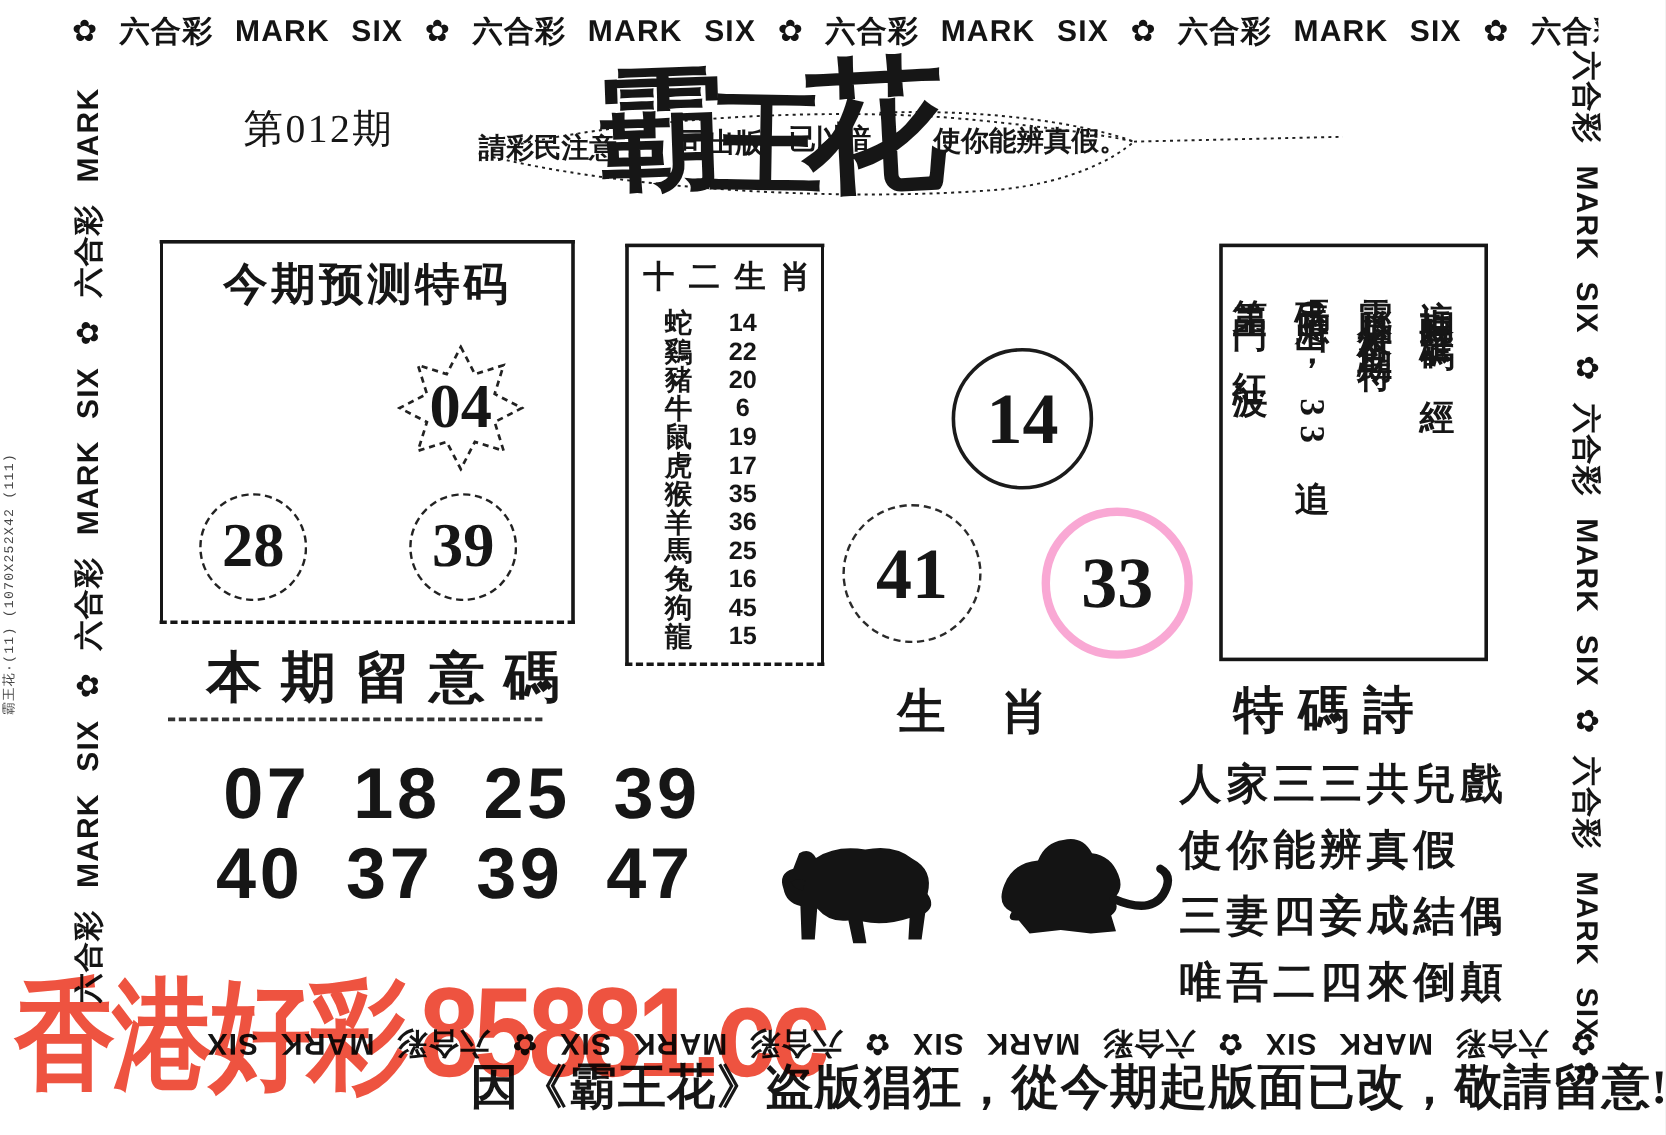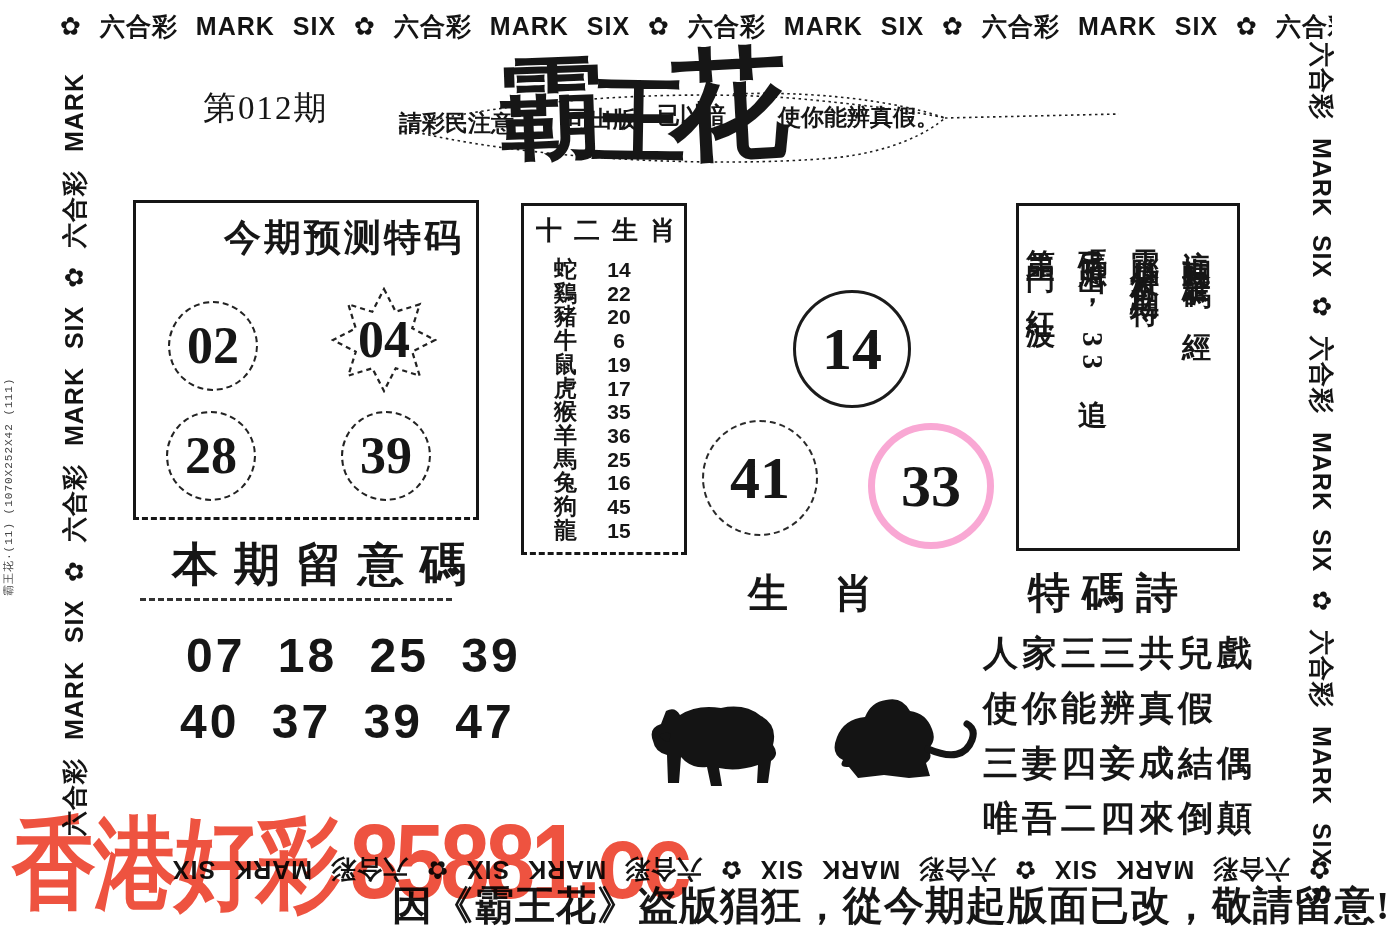--- a/index.html
+++ b/index.html
@@ -27,21 +27,21 @@
   .seg2{left:567px;top:108px;}
   .seg3{left:657px;top:104px;}
   .seg4{left:778px;top:106px;}
   .title-char{font-weight:900;z-index:5;}
   .tc1{left:496px;top:56px;font-size:108px;transform:rotate(-2deg);}
   .tc2{left:592px;top:74px;font-size:94px;transform:rotate(1deg);}
   .tc3{left:668px;top:46px;font-size:120px;transform:rotate(-3deg);}
   
   .pred-box{left:133px;top:200px;width:340px;height:314px;
     border:3px solid #161616;border-bottom-style:dashed;}
-  .pred-title{left:0;right:12px;top:16px;text-align:right;font-size:37px;font-weight:700;letter-spacing:3px;font-family:Liberation Serif, serif;}
+  .pred-title{left:0;right:0;top:16px;text-align:center;font-size:37px;font-weight:700;letter-spacing:3px;font-family:Liberation Serif, serif;}
   .num-circle{display:flex;align-items:center;justify-content:center;
     border-radius:50%;font-weight:700;font-size:52px;
     font-family:"Liberation Serif","DejaVu Serif",serif;}
   .dashed-c{border:2.5px dashed #222;}
   .pc02{left:32px;top:98px;width:86px;height:86px;}
   .pc28{left:30px;top:208px;width:86px;height:86px;}
   .pc39{left:205px;top:208px;width:86px;height:86px;}
   .star-wrap{left:195px;top:84px;width:106px;height:106px;display:flex;align-items:center;justify-content:center;}
   .star-wrap svg{position:absolute;left:0;top:0;}
   .star-num{position:relative;font-size:52px;font-weight:700;}
@@ -61,21 +61,21 @@
   .sc41{left:702px;top:420px;width:112px;height:112px;border:2px dashed #2a2a2a;font-size:60px;}
   .sc33{left:868px;top:423px;width:112px;height:112px;border:7px solid #f9a8d4;font-size:60px;}
   
   .ana-box{left:1016px;top:203px;width:218px;height:342px;border:3px solid #161616;}
   .ana-content{position:absolute;left:12px;right:14px;top:20px;bottom:14px;
     writing-mode:vertical-rl;font-size:29px;font-weight:700;letter-spacing:8px;line-height:52px;}
   
   .att-title{left:172px;top:542px;font-size:46px;font-weight:800;letter-spacing:16px;}
   .att-underline{left:140px;top:598px;width:312px;border-top:3px dashed #333;}
   .att-row{font-family:"Liberation Sans","DejaVu Sans",sans-serif;
-    font-weight:800;font-size:48px;letter-spacing:3px;word-spacing:16px;}
+    font-weight:800;font-size:60px;letter-spacing:3px;word-spacing:16px;}
   .att-row1{left:186px;top:632px;}
   .att-row2{left:180px;top:698px;}
   
   .sx-title{left:748px;top:574px;font-size:40px;font-weight:800;letter-spacing:18px;}
   .ink{fill:#141414;}
   .pig-svg{left:645px;top:697px;}
   .rat-svg{left:813px;top:686px;}
   
   .poem-title{left:1028px;top:572px;font-size:42px;font-weight:800;letter-spacing:12px;}
   .poem-lines{left:983px;top:636px;width:292px;}
@@ -115,21 +115,20 @@
   <div class="abs notice-seg seg2">司出版</div>
   <div class="abs notice-seg seg3">已以暗</div>
   <div class="abs notice-seg seg4">使你能辨真假。</div>
 
   <div class="abs title-char tc1">霸</div>
   <div class="abs title-char tc2">王</div>
   <div class="abs title-char tc3">花</div>
 
   <div class="abs pred-box">
     <div class="abs pred-title">今期预测特码</div>
-    <div class="abs num-circle dashed-c pc02">02</div>
     <div class="abs star-wrap">
       <svg width="106" height="106" viewBox="0 0 104 104">
         <polygon points="52,2 63.5,24.3 87,17 79.7,40.5 102,52 79.7,63.5 87,87 63.5,79.7 52,102 40.5,79.7 17,87 24.3,63.5 2,52 24.3,40.5 17,17 40.5,24.3" fill="none" stroke="#222" stroke-width="2.2" stroke-dasharray="5 4"></polygon>
       </svg>
       <span class="star-num">04</span>
     </div>
     <div class="abs num-circle dashed-c pc28">28</div>
     <div class="abs num-circle dashed-c pc39">39</div>
   </div>
 

